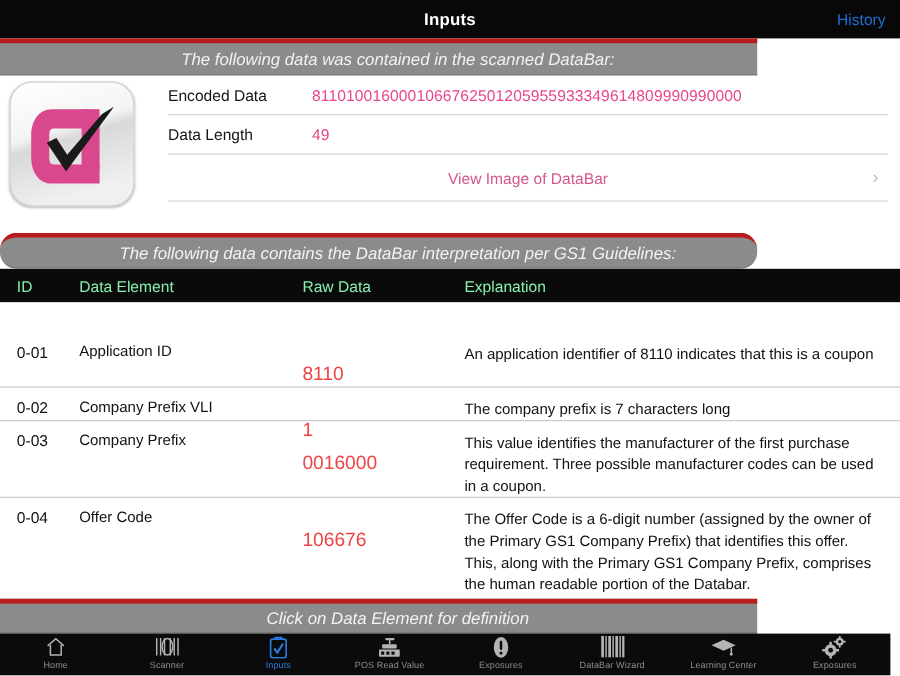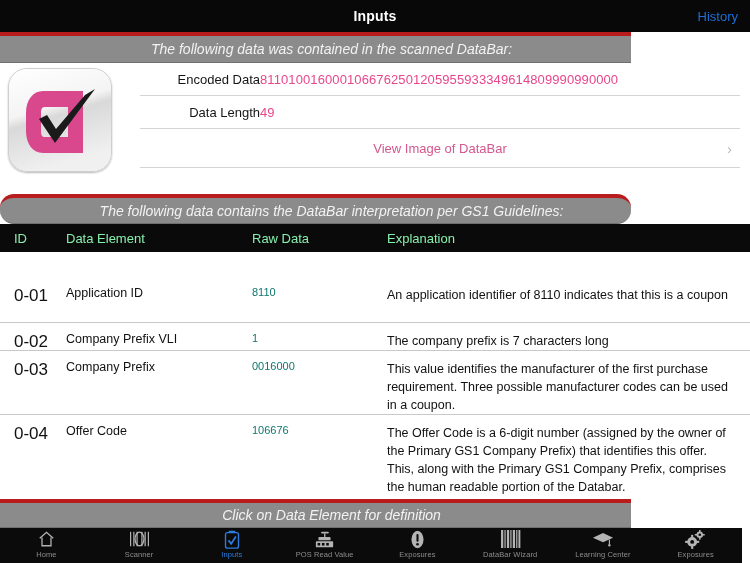--- a/index.html
+++ b/index.html
@@ -44,21 +44,21 @@
   .app-icon {
     position: absolute; left: 8px; top: 5px; width: 104px; height: 104px;
     border-radius: 19px;
     background: linear-gradient(160deg, #fdfdfd 0%, #f2f2f2 38%, #d8d8d8 60%, #efefef 100%);
     border: 1px solid #cfcfcf;
     box-shadow: 0 1px 2px rgba(0,0,0,.28);
     overflow: hidden;
   }
   .app-icon svg { display: block; }
 
-  .kv-wrap { position: absolute; left: 140px; top: 0; width: 600px; text-align: right; }
+  .kv-wrap { position: absolute; left: 140px; top: 0; width: 600px; }
   .kv-row {
     height: 33px; display: flex; align-items: center;
     border-bottom: 1px solid #d4d4d4;
   }
   .kv-key { width: 120px; font-size: 13px; color: #151515; }
   .kv-val { font-size: 13px; color: #e8468c; letter-spacing: .1px; }
   .view-row {
     height: 39px; display: flex; align-items: center; justify-content: center;
     position: relative; border-bottom: 1px solid #d4d4d4;
   }
@@ -83,23 +83,23 @@
   .tbody {
     position: absolute; top: 252px; left: 0; width: 750px; height: 247px;
     background: #fff; overflow: hidden;
   }
   .spacer-row { height: 25px; }
   .trow {
     position: relative; border-bottom: 1px solid #c9c9c9;
     padding: 9px 0 9px 0; min-height: 42px;
   }
   .trow > div { position: absolute; top: 9px; }
-  .t-id   { left: 14px;  font-size: 17px; color: #111; }
+  .t-id   { left: 14px;  font-size: 13px; color: #111; }
   .t-de   { left: 66px;  font-size: 12.5px; color: #111; }
-  .t-rd   { left: 252px; font-size: 11px; color: #0f766e; }
+  .t-rd   { left: 252px; font-size: 16px; color: #ef4444; margin-top: 18px; }
   .t-ex   { left: 387px; width: 350px; font-size: 12.5px; color: #111; line-height: 1.45; }
 
   
   .tabbar {
     position: absolute; bottom: 0; left: 0; width: 742px; height: 35px;
     background: #0b0b0b; display: flex; align-items: flex-start;
   }
   .tab {
     flex: 1 1 0; height: 35px; position: relative;
     display: flex; flex-direction: column; align-items: center; justify-content: flex-start;

